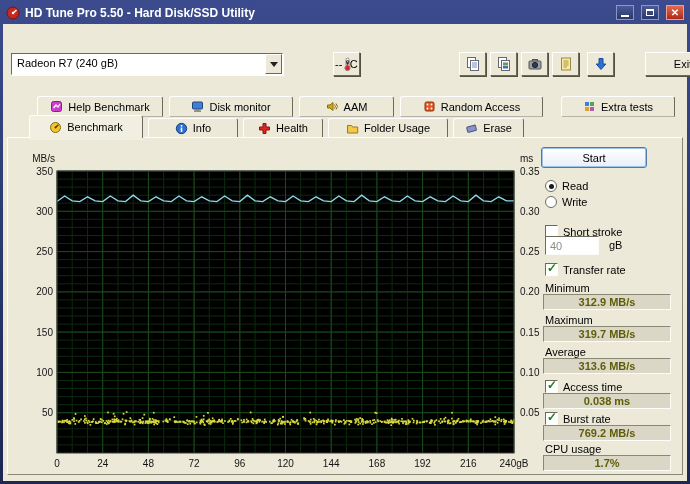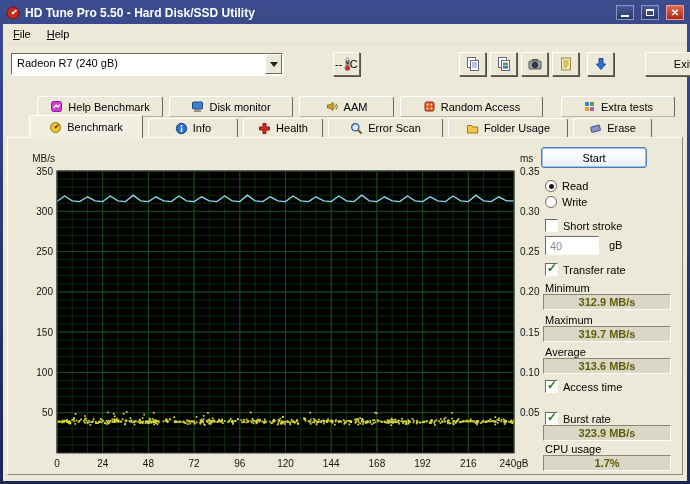--- a/index.html
+++ b/index.html
@@ -56,24 +56,20 @@
         <span></span>
       </span>
     <span class="winbtn winbtn-max">
         <span></span>
       </span>
     <span class="winbtn winbtn-close">✕</span>
   </div>
 
   <div class="appbody">
 
-    <div class="menubar">
-      <span class="menu-item">File</span>
-      <span class="menu-item">Help</span>
-    </div>
 
     <div class="combo abs">
       <span class="combo-text">Radeon R7 (240 gB)</span>
       <span class="combo-btn">
           <span class="tri-down"></span>
         </span>
     </div>
 
     <div class="btn3d abs" style="left:294px;top:28px;width:27px;height:24px;">
       <svg width="16" height="16" viewBox="0 0 16 16">
@@ -180,34 +176,27 @@
           <rect x="5.7" y="5.5" width="1.6" height="4.4" fill="#fff"></rect>
         </svg>
         <span>Info</span>
       </div>
       <div class="tab" style="width:80px;">
         <svg width="13" height="13" viewBox="0 0 13 13">
           <path d="M5 1.5 h3 v3.5 h3.5 v3 h-3.5 v3.5 h-3 v-3.5 h-3.5 v-3 h3.5 z" fill="#d6281e" stroke="#8a1410"></path>
         </svg>
         <span>Health</span>
       </div>
-      <div class="tab" style="width:115px;">
-        <svg width="13" height="13" viewBox="0 0 13 13">
-          <circle cx="5.3" cy="5.3" r="3.6" fill="#dceaf8" stroke="#2a5a9a" stroke-width="1.3"></circle>
-          <line x1="8" y1="8" x2="11.5" y2="11.5" stroke="#7a5a20" stroke-width="2"></line>
-        </svg>
-        <span>Error Scan</span>
-      </div>
       <div class="tab" style="width:120px;">
         <svg width="13" height="13" viewBox="0 0 13 13">
           <path d="M1.5 3.5 h4 l1.2 1.5 h5 v6 h-10.2 z" fill="#f5c84a" stroke="#9a7a20"></path>
         </svg>
         <span>Folder Usage</span>
       </div>
-      <div class="tab" style="width:79px;justify-content:center;">
+      <div class="tab" style="width:71px;justify-content:center;">
         <svg width="13" height="13" viewBox="0 0 13 13">
           <rect x="2" y="4" width="9" height="5.5" rx="1" fill="#8a93c8" stroke="#4a5588" transform="rotate(-15 6.5 6.5)"></rect>
         </svg>
         <span>Erase</span>
       </div>
     </div>
 
     <div class="tabpage">
 
       <svg id="chart" class="abs" style="left:6px;top:5px;" width="534" height="330">
@@ -952,21 +941,21 @@
           </span>
         <span>Read</span>
       </div>
       <div class="ctl" style="left:537px;top:58px;">
         <span class="rcirc">
             <span class="rdot"></span>
           </span>
         <span>Write</span>
       </div>
 
-      <div class="ctl" style="left:537px;top:81px;">
+      <div class="ctl" style="left:537px;top:87px;">
         <span class="cbox"></span>
         <span>Short stroke</span>
       </div>
       <input class="num-input" value="40" style="">
       <span class="plabel" style="left:601px;top:101px;">gB</span>
 
       <div class="ctl on" style="left:537px;top:125px;">
         <span class="cbox">
             <span class="cmark">✓</span>
           </span>
@@ -981,27 +970,28 @@
 
       <span class="plabel" style="left:537px;top:208px;">Average</span>
       <div class="vbox" style="left:535px;top:220px;">313.6 MB/s</div>
 
       <div class="ctl on" style="left:537px;top:242px;">
         <span class="cbox">
             <span class="cmark">✓</span>
           </span>
         <span>Access time</span>
       </div>
+      <div class="vbox" style="left:535px;top:255px;">0.038 ms</div>
 
       <div class="ctl on" style="left:537px;top:274px;">
         <span class="cbox">
             <span class="cmark">✓</span>
           </span>
         <span>Burst rate</span>
       </div>
-      <div class="vbox" style="left:535px;top:287px;">323.9 MB/s</div>
+      <div class="vbox" style="left:535px;top:287px;">769.2 MB/s</div>
 
       <span class="plabel" style="left:537px;top:305px;">CPU usage</span>
       <div class="vbox" style="left:535px;top:317px;">1.7%</div>
 
     </div>
   </div>
 </div>
 
 </body></html>

